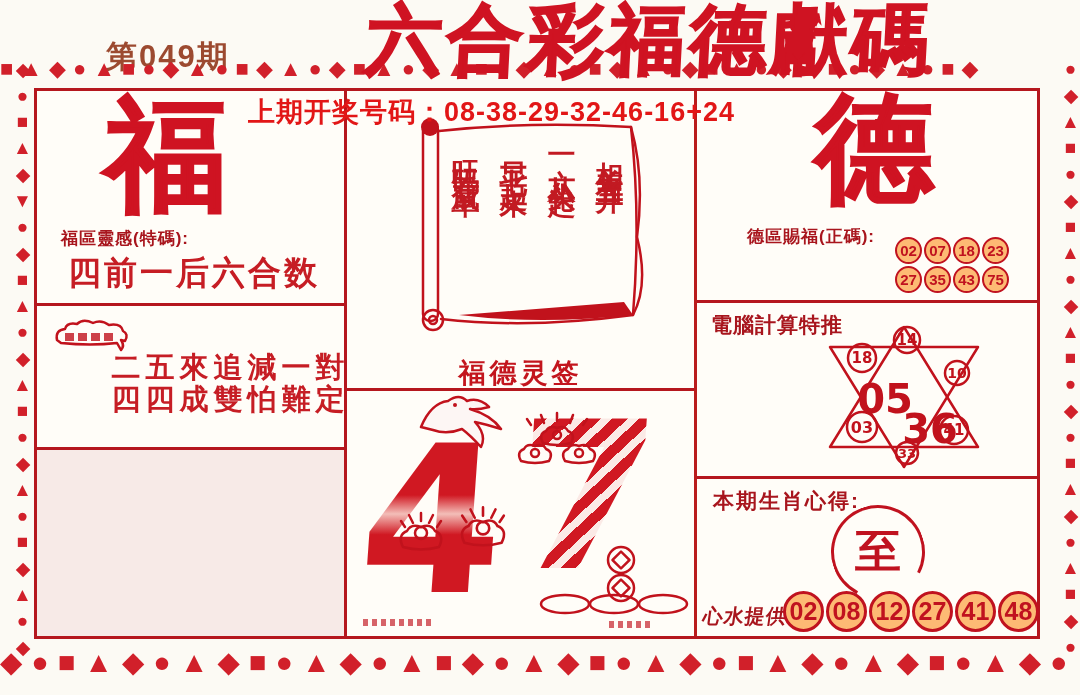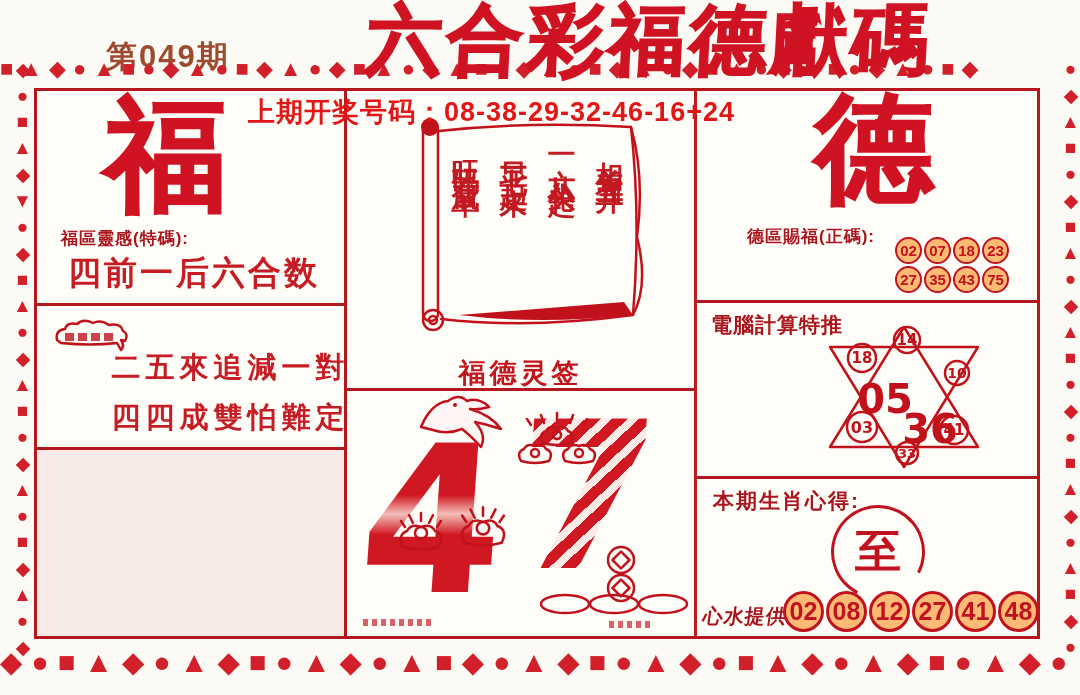--- a/index.html
+++ b/index.html
@@ -48,21 +48,21 @@
   .fu-char{left:68px;top:2px;font-size:122px;-webkit-text-stroke:2px #cf1322;}
   .de-char{left:118px;top:-2px;font-size:118px;-webkit-text-stroke:2px #cf1322;}
   .small-label{position:absolute;font-size:17px;font-weight:900;color:#a8151d;letter-spacing:1px;white-space:nowrap;}
   .fu-label{left:24px;top:136px;}
   .de-label{left:50px;top:134px;}
   .fu-slogan{position:absolute;left:12px;top:160px;width:290px;text-align:center;font-size:33px;font-weight:900;
              color:#c61d24;font-family:"DejaVu Serif","Liberation Serif",serif;letter-spacing:3px;white-space:nowrap;}
   .couplet{position:absolute;left:0;width:307px;text-align:center;font-size:29px;font-weight:900;color:#c61d24;
            font-family:"DejaVu Serif","Liberation Serif",serif;letter-spacing:5px;white-space:nowrap;margin-left:40px;}
   .couplet-1{top:42px;}
-  .couplet-2{top:92px;}
+  .couplet-2{top:74px;}
   .stamp{position:absolute;left:14px;top:10px;width:82px;height:36px;}
 
   
   .scroll-svg{position:absolute;left:52px;top:26px;}
   .scroll-text{position:absolute;left:104px;top:48px;display:flex;flex-direction:row-reverse;gap:20px;height:190px;}
   .scroll-col{writing-mode:vertical-rl;text-orientation:upright;font-size:28px;font-weight:900;color:#c21a22;
               font-family:"DejaVu Serif","Liberation Serif",serif;letter-spacing:7px;line-height:1;}
   .scroll-caption{position:absolute;left:0;top:264px;width:347px;text-align:center;font-size:27px;font-weight:900;
                   color:#c3151d;letter-spacing:4px;}
 

